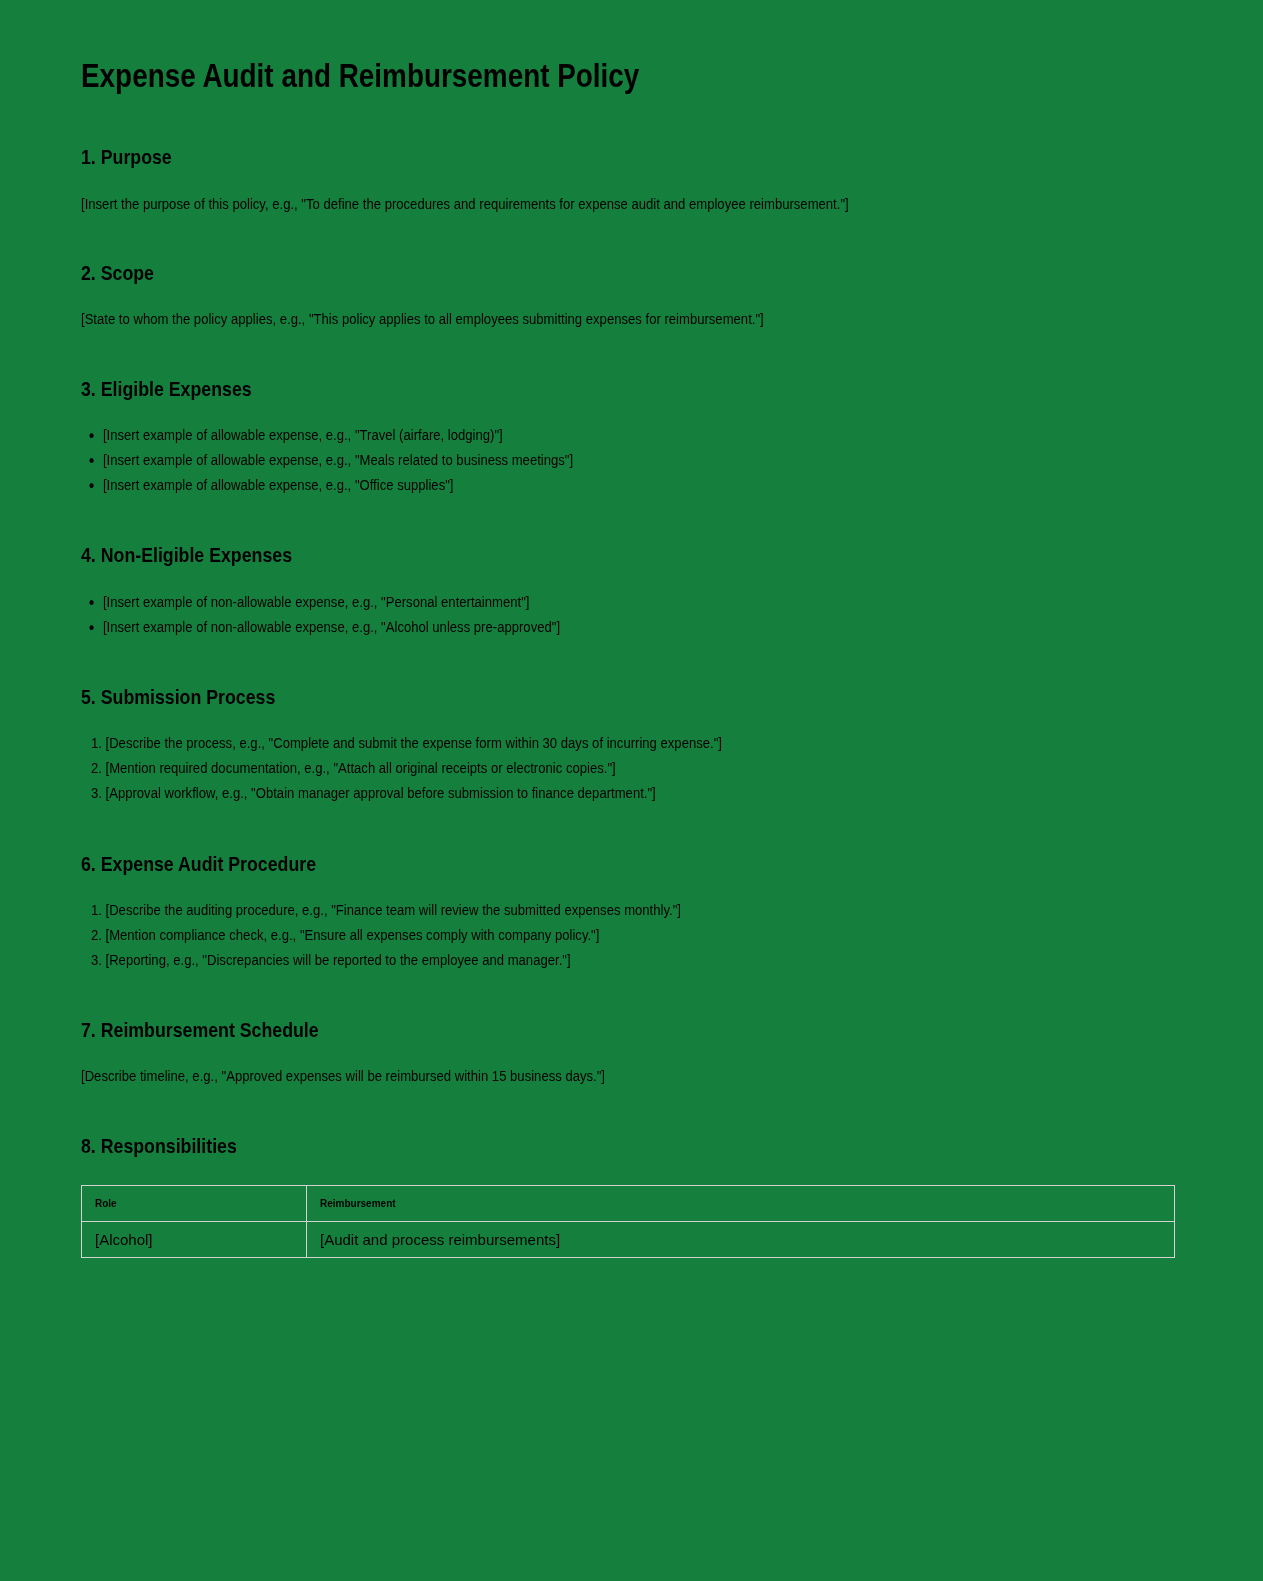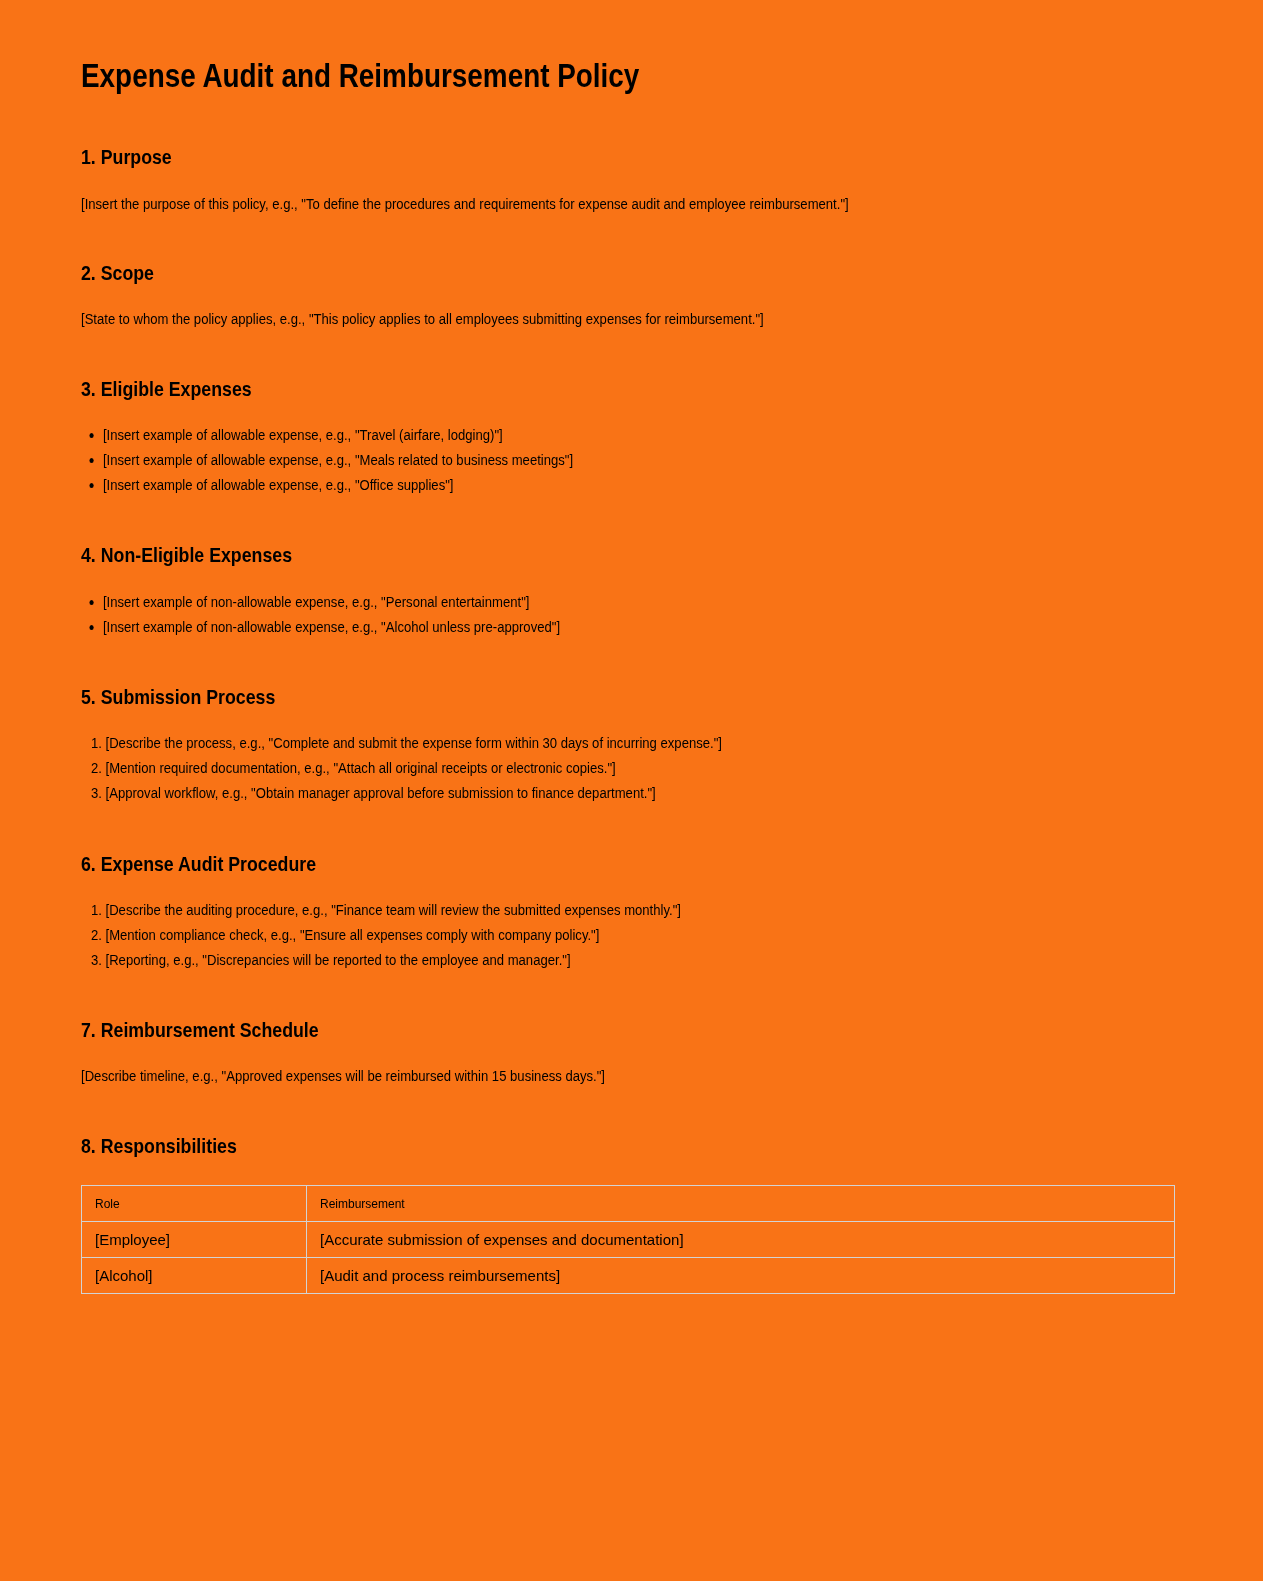--- a/index.html
+++ b/index.html
@@ -11,21 +11,21 @@
     width: 1263px;
     height: 1581px;
     font-family: "Liberation Sans", "DejaVu Sans", sans-serif;
     color: #000000;
     -webkit-font-smoothing: none;
   }
   .page {
     position: relative;
     width: 1263px;
     min-height: 1581px;
-    background: #f97316;
+    background: #15803d;
     box-sizing: border-box;
     padding: 55px 88px 24px 81px;
   }
   
   .narrow {
     display: block;
     transform: scaleX(0.845);
     transform-origin: left center;
     width: 118.3%;
   }
@@ -78,22 +78,22 @@
   }
   table.resp-table th, table.resp-table td {
     border: 1px solid #d3d3d3;
     padding: 9px 13px;
     text-align: left;
     vertical-align: middle;
     height: 17px;
     color: #000;
   }
   table.resp-table th {
-    font-weight: normal;
-    font-size: 12px;
+    font-weight: bold;
+    font-size: 10px;
   }
   table.resp-table col.col-role { width: 225px; }
   table.resp-table col.col-resp { width: 868px; }
 </style>
 </head>
 <body>
 
 <div class="page">
 
   <div class="narrow">
@@ -164,23 +164,19 @@
       <col class="col-resp">
     </colgroup>
     <thead>
       <tr>
         <th>Role</th>
         <th>Reimbursement</th>
       </tr>
     </thead>
     <tbody>
       <tr>
-        <td>[Employee]</td>
-        <td>[Accurate submission of expenses and documentation]</td>
-      </tr>
-      <tr>
         <td>[Alcohol]</td>
         <td>[Audit and process reimbursements]</td>
       </tr>
     </tbody>
   </table>
 
 </div>
 
 </body></html>

